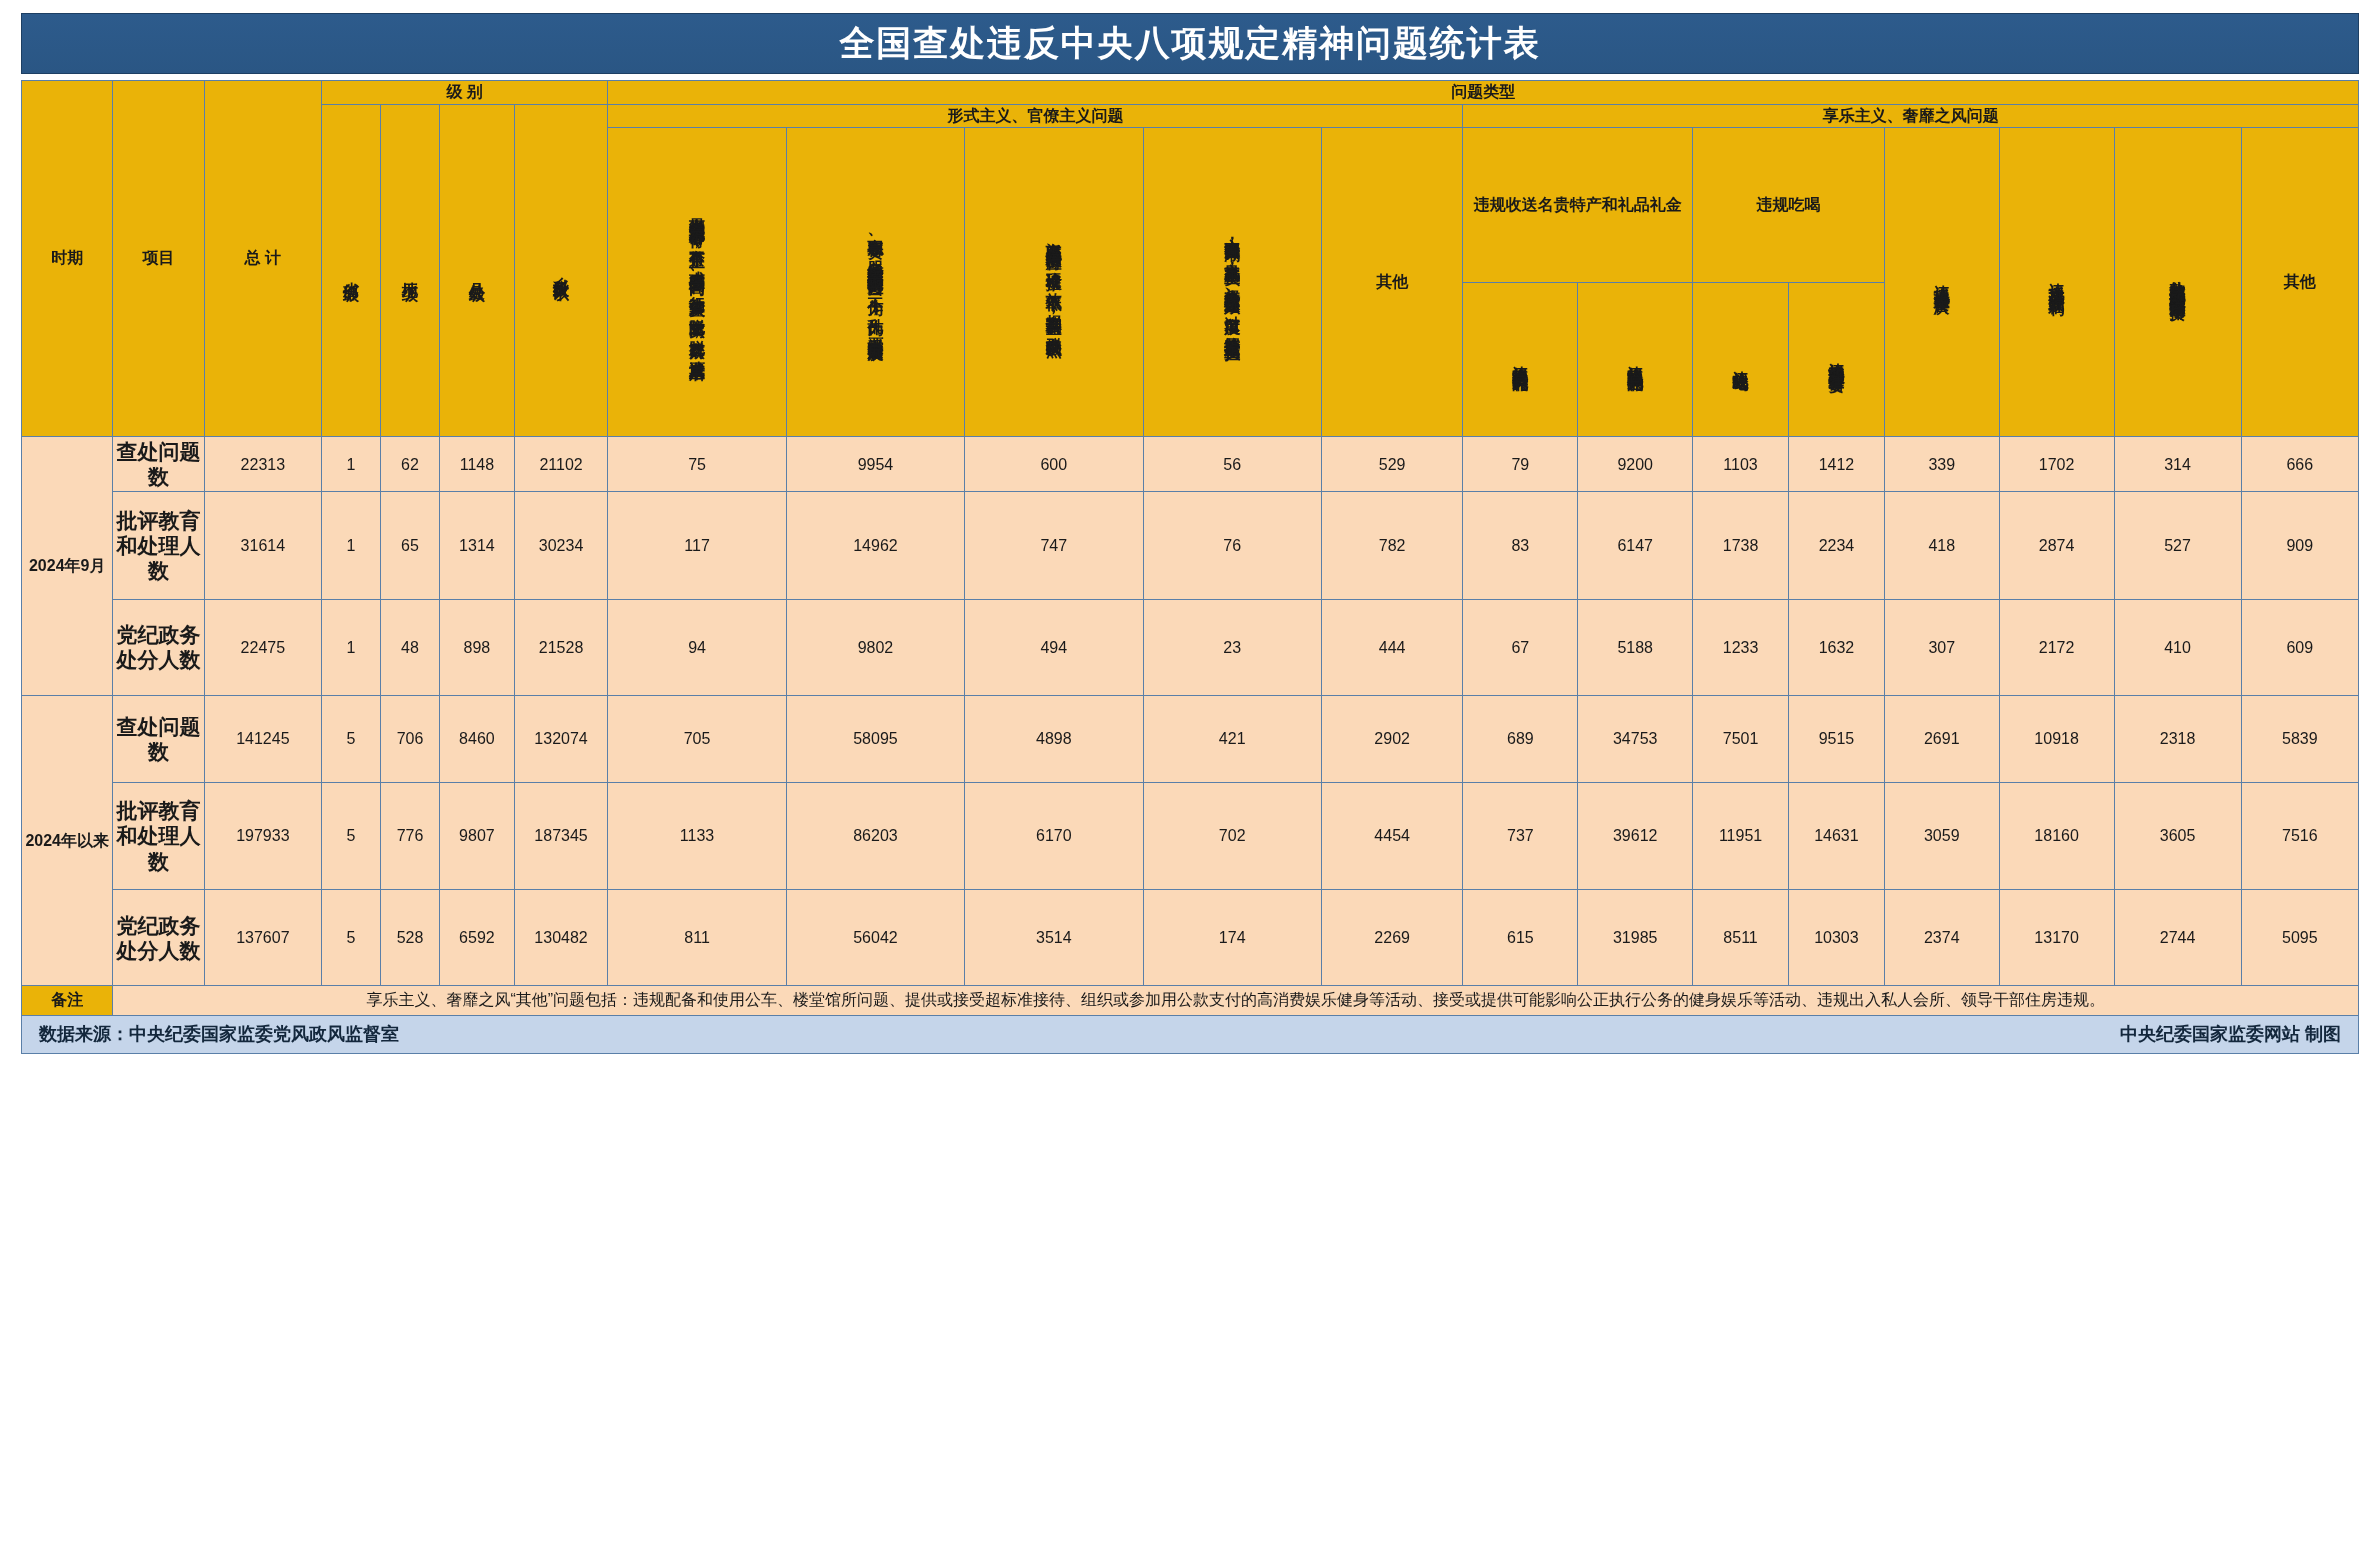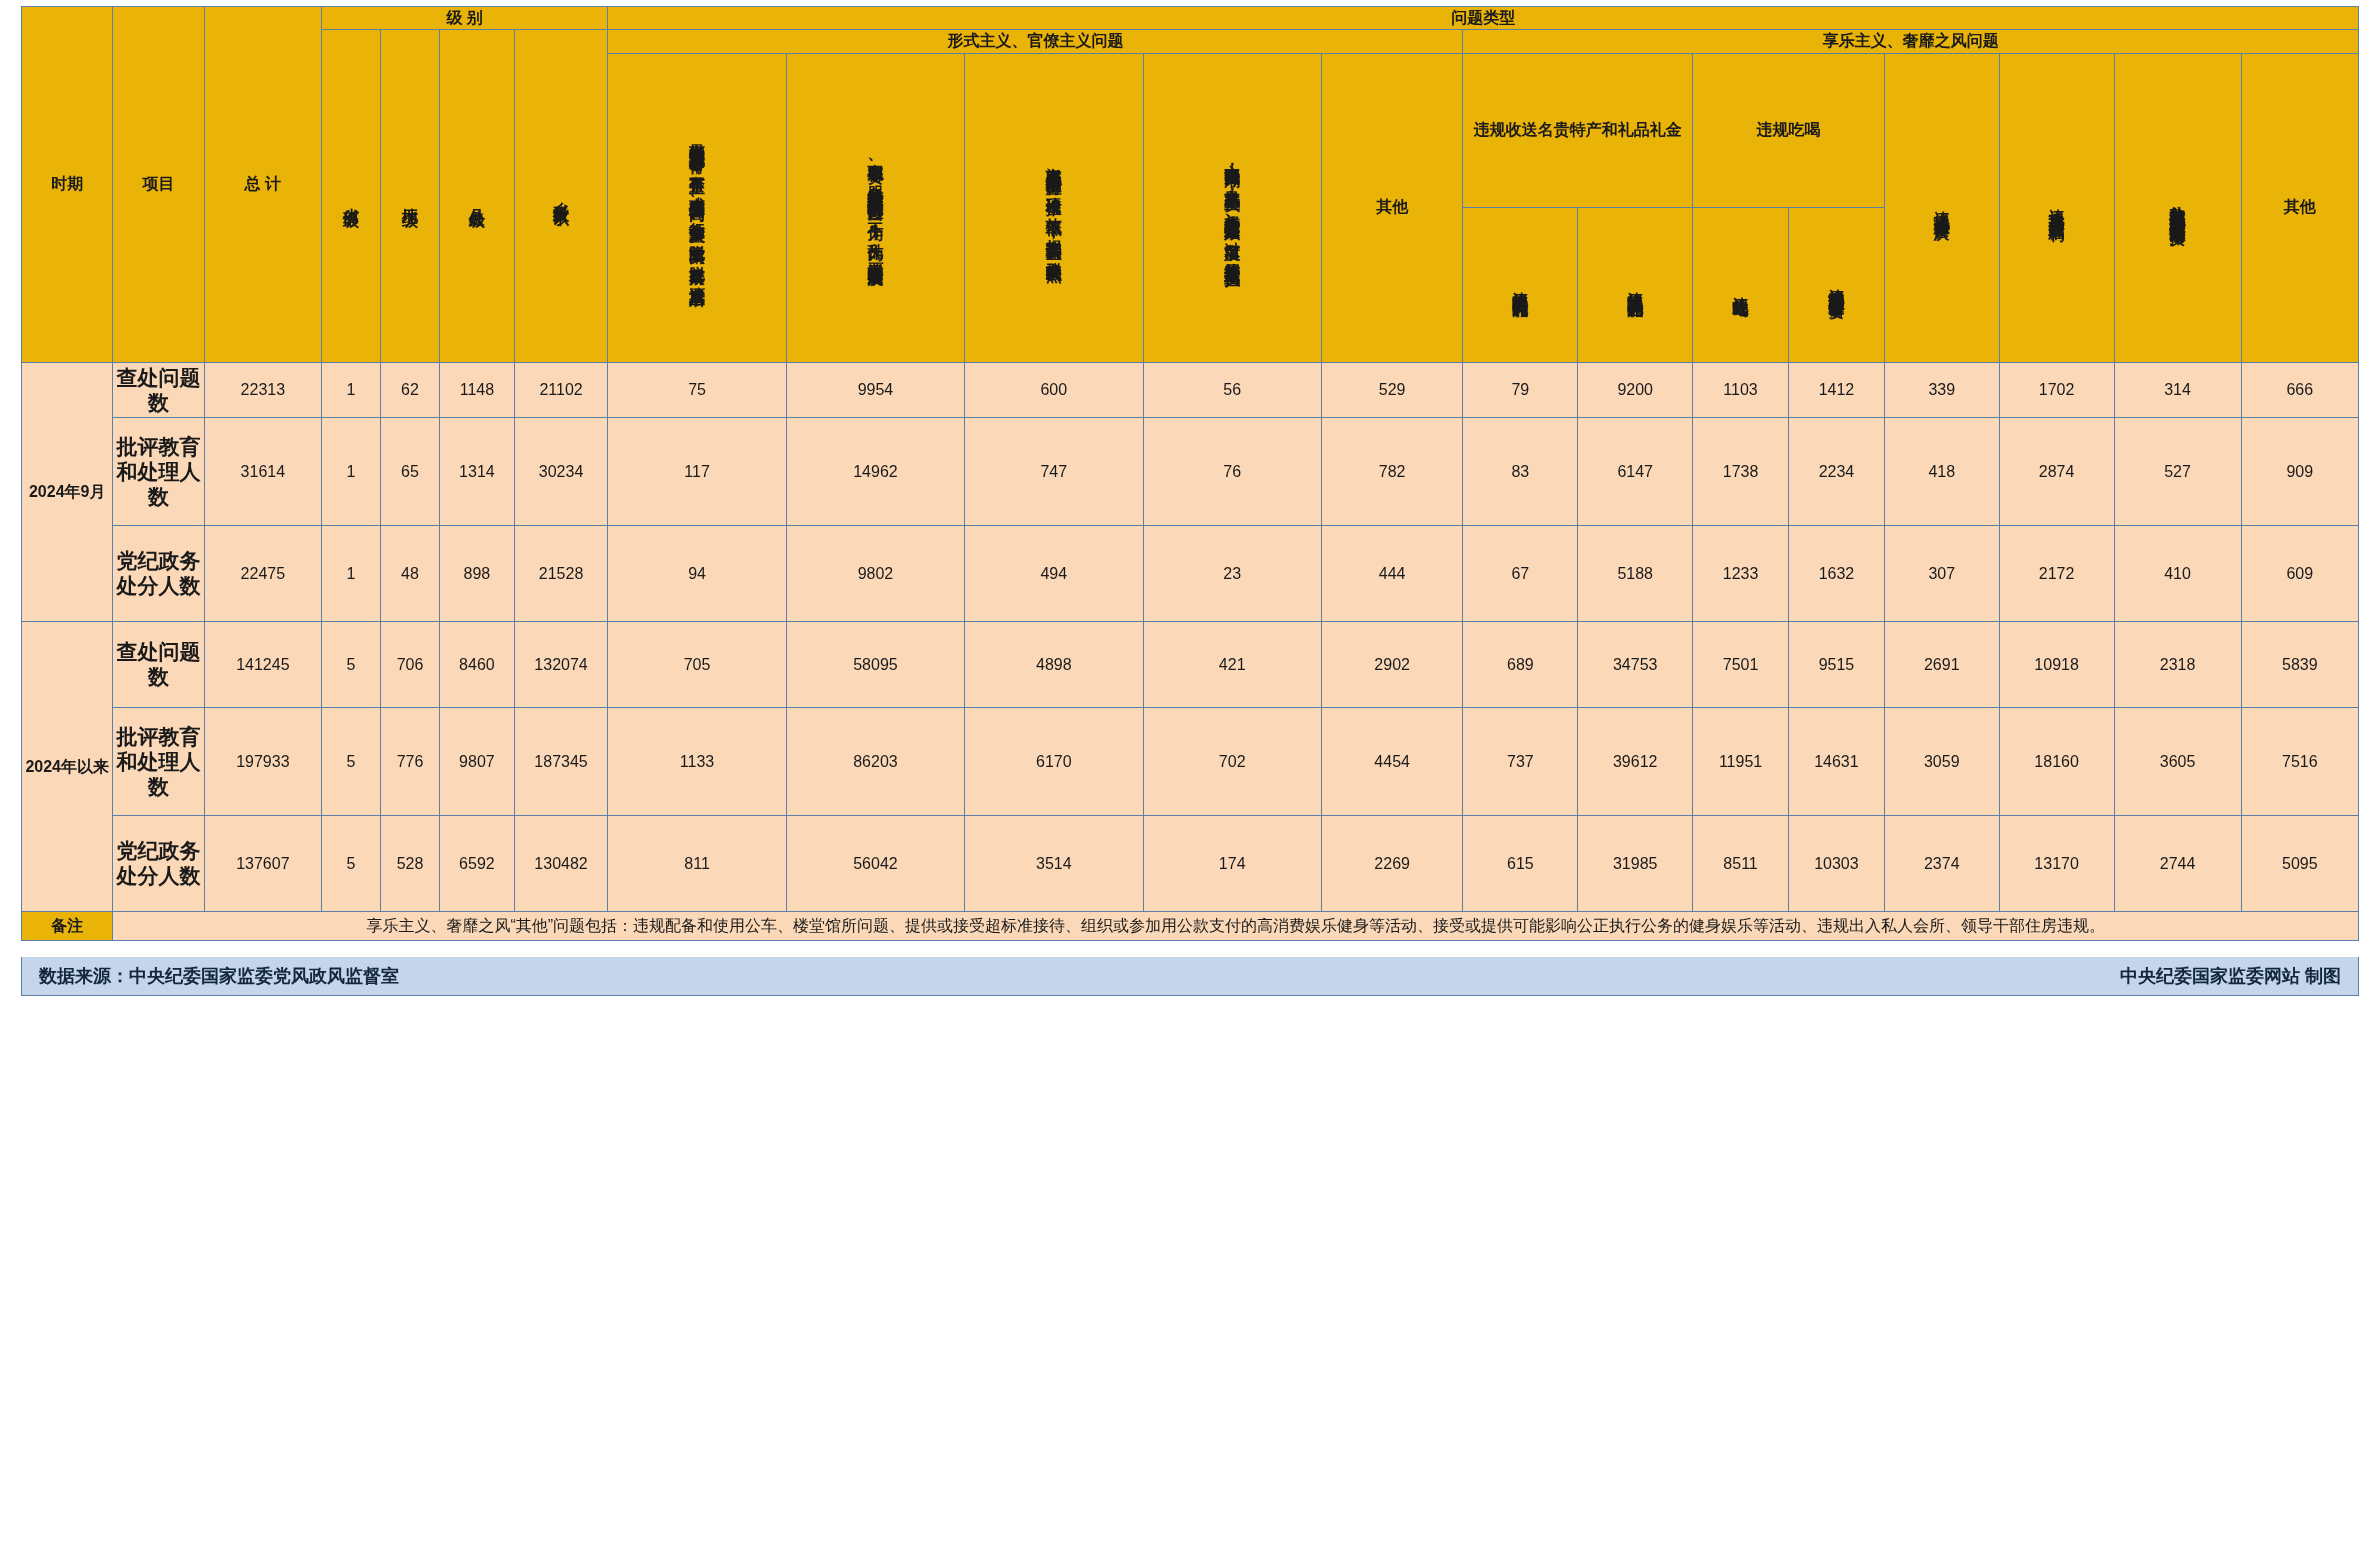--- a/index.html
+++ b/index.html
@@ -100,38 +100,41 @@
     font-size: 18px;
   }
   .note-body {
     background: #fbd9b8;
     text-align: left;
     font-size: 17.6px;
     line-height: 1.55;
     padding: 7.6px 13.3px 7.6px 13.3px;
   }
   .footer {
-    margin: 16px 21px;
+    margin: 0 21px;
     border: 1px solid #5a7fa8;
     border-top: none;
     background: #c5d5ea;
     display: flex;
     justify-content: space-between;
     align-items: center;
     padding: 6.7px 17px;
     font-size: 18px;
     font-weight: bold;
     color: #13273c;
   }
 </style>
 </head>
 <body>
 
 <div class="page">
 
+  <div class="title-bar">
+    <div class="t">全国查处违反中央八项规定精神问题统计表</div>
+  </div>
 
   <table class="main">
     <colgroup>
       <col style="width:82px">
       <col style="width:82px">
       <col style="width:105px">
       <col style="width:53px">
       <col style="width:53px">
       <col style="width:67px">
       <col style="width:84px">

